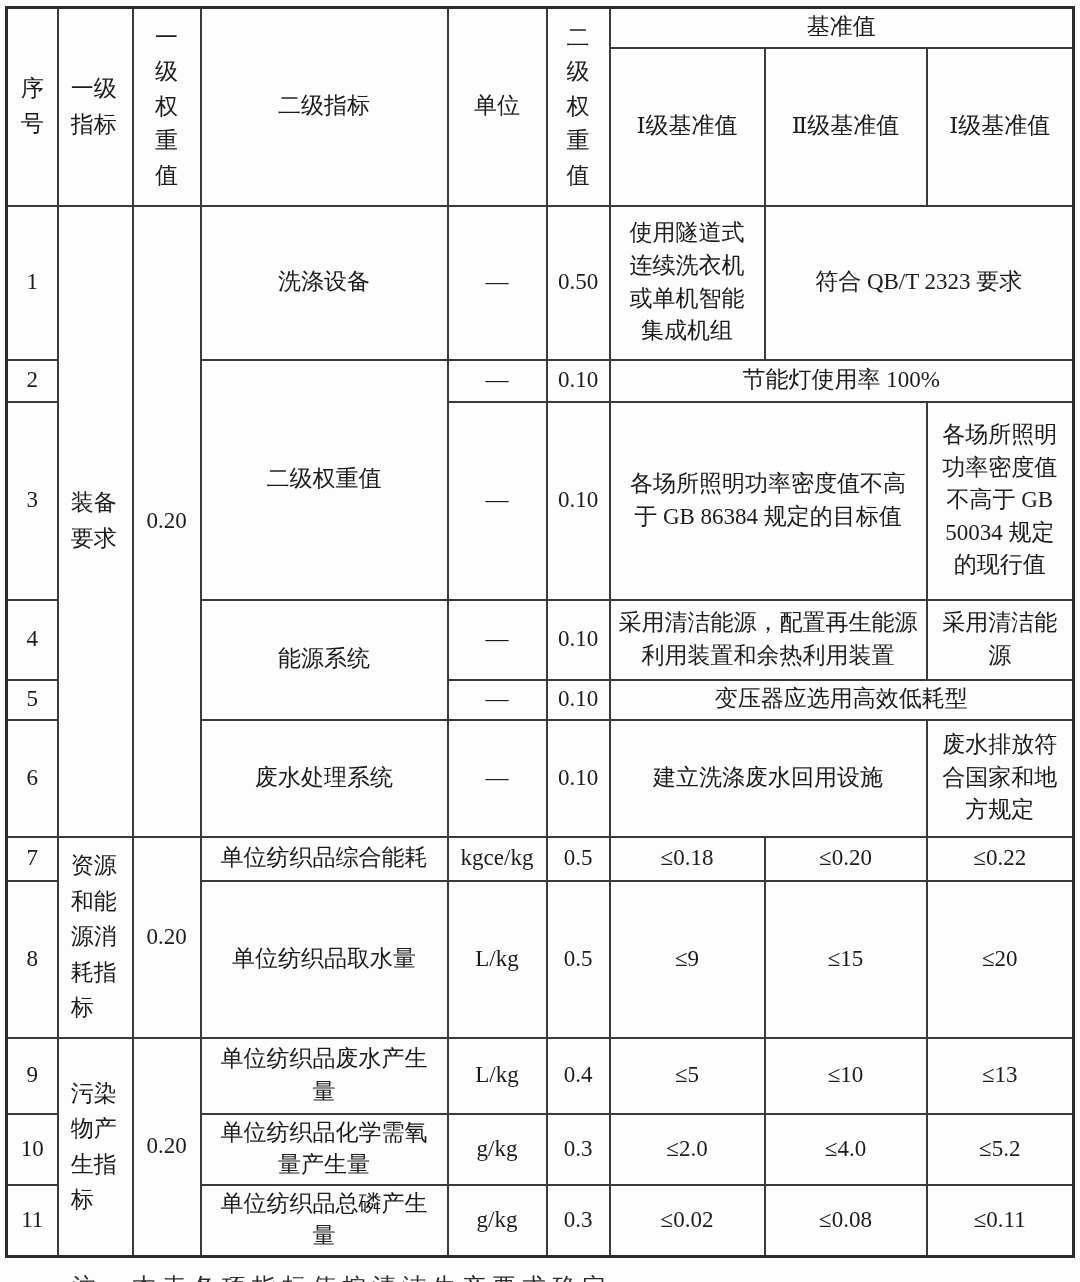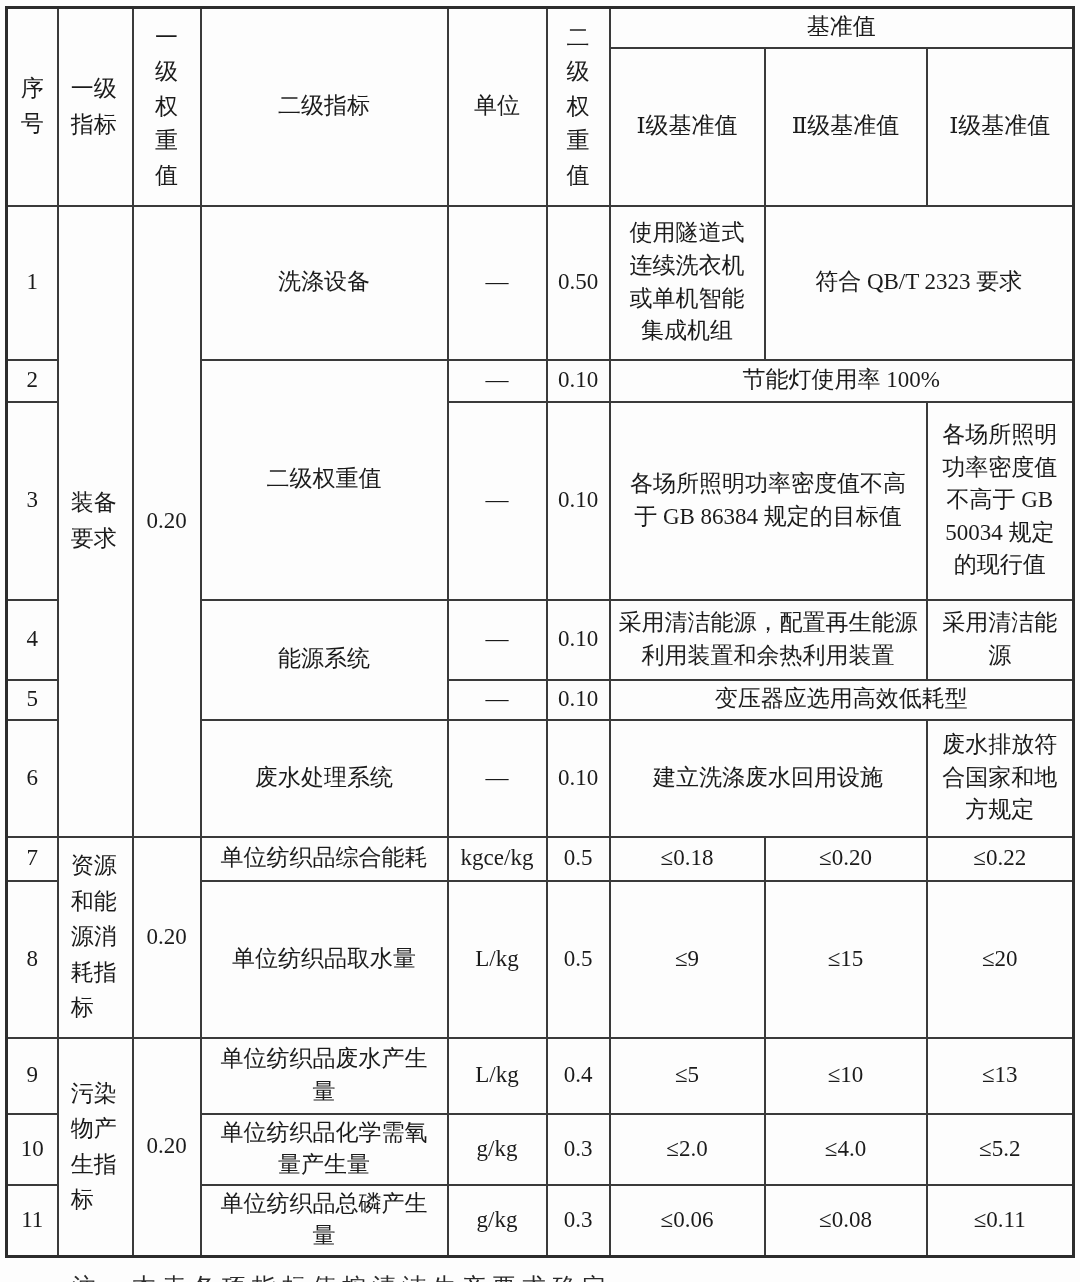--- a/index.html
+++ b/index.html
@@ -192,21 +192,21 @@
     <td>≤4.0</td>
     <td>≤5.2</td>
   </tr>
 
   <tr class="r11">
     <td>11</td>
     <td class="left pre">单位纺织品总磷产生
 量</td>
     <td>g/kg</td>
     <td>0.3</td>
-    <td>≤0.06</td>
+    <td>≤0.02</td>
     <td>≤0.08</td>
     <td>≤0.11</td>
   </tr>
 </tbody>
     </table>
 
 <div class="footnote">注：本表各项指标值按清洁生产要求确定</div>
 </div>
 
 </body></html>

